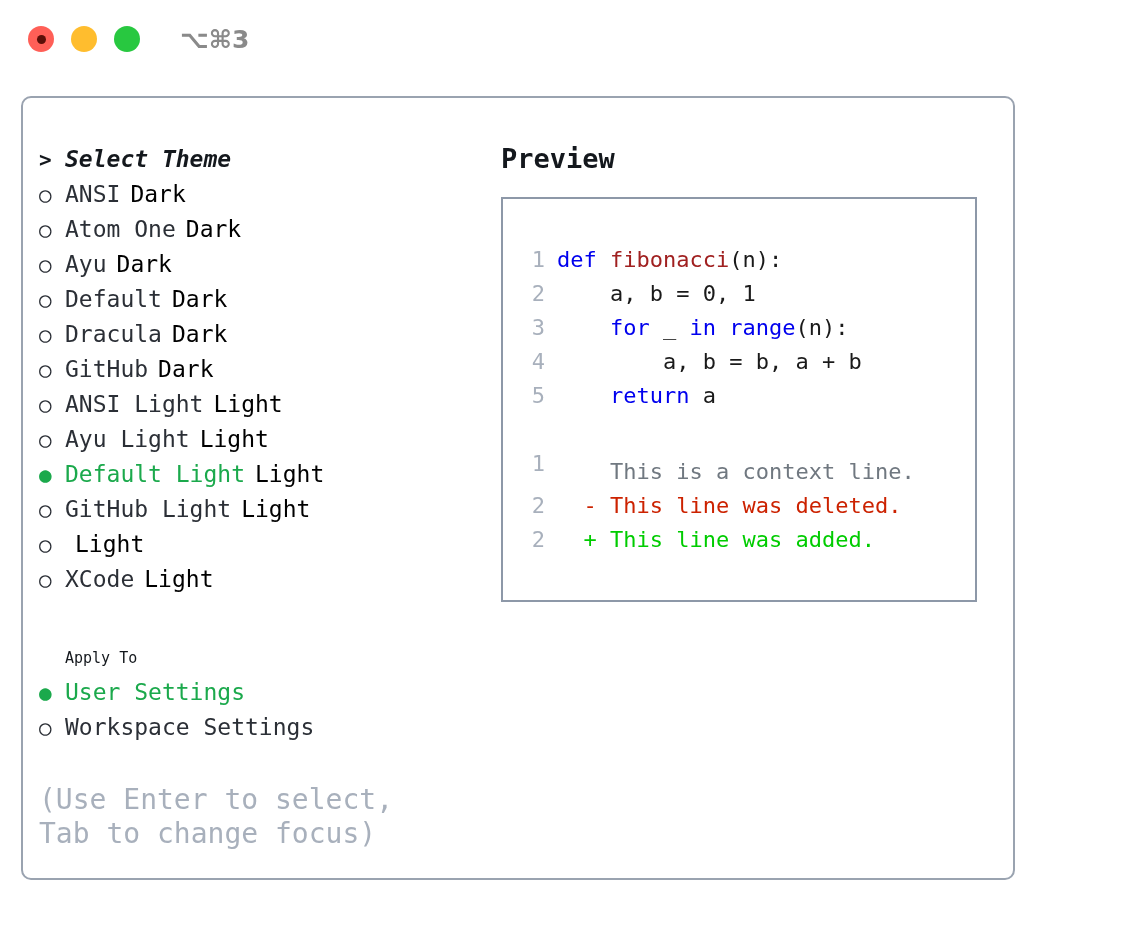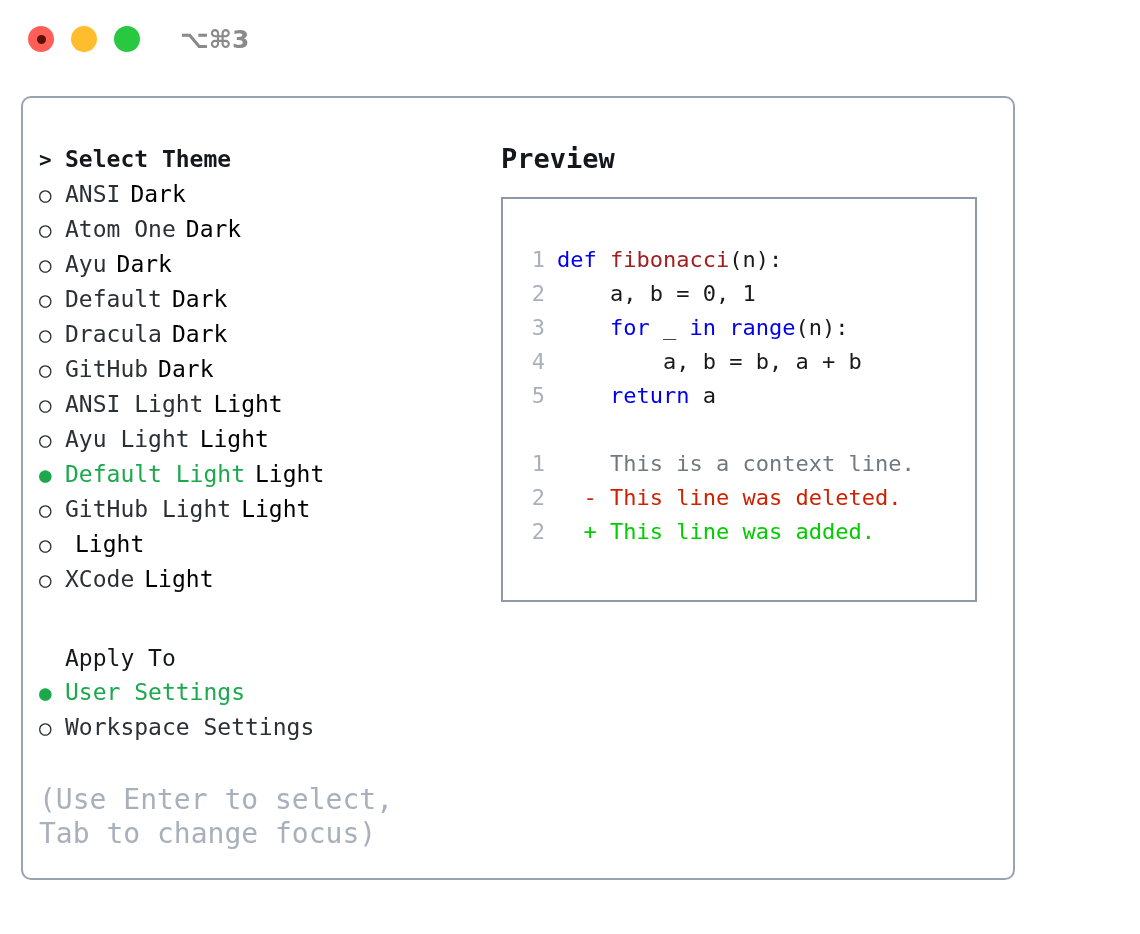--- a/index.html
+++ b/index.html
@@ -121,26 +121,27 @@
   }
   .label { color: #2b2f36; }
   .label.sel { color: #1ba94c; }
   .tag {
     color: #000000;
     padding-left: 10px;
   }
   .row.head .label {
     font-weight: 700;
     color: #14181d;
+    font-style: italic;
   }
 
   .group-gap { height: 44px; }
 
   .apply-title {
-    font-size: 23px;
+    font-size: 15px;
     line-height: 34px;
     color: #14181d;
     padding-left: 26px;
     white-space: pre;
   }
 
   .hint {
     margin-top: 38px;
     font-size: 28px;
     line-height: 34px;
@@ -175,21 +176,21 @@
   .ln {
     color: #a8b0bc;
     width: 24px;
     flex: 0 0 24px;
     text-align: right;
     margin-right: 12px;
   }
   .kw  { color: #0000ee; }
   .fn  { color: #a02020; }
   .pl  { color: #1a1a1a; }
-  .ctx { color: #707880; }
+  .ctx { color: #707880; margin-top: 8px; }
   .del { color: #cc2200; }
   .add { color: #00cc00; }
   .blank-line { height: 34px; }
 </style>
 </head>
 <body>
 
 <div class="screen">
 
   <div class="titlebar">

